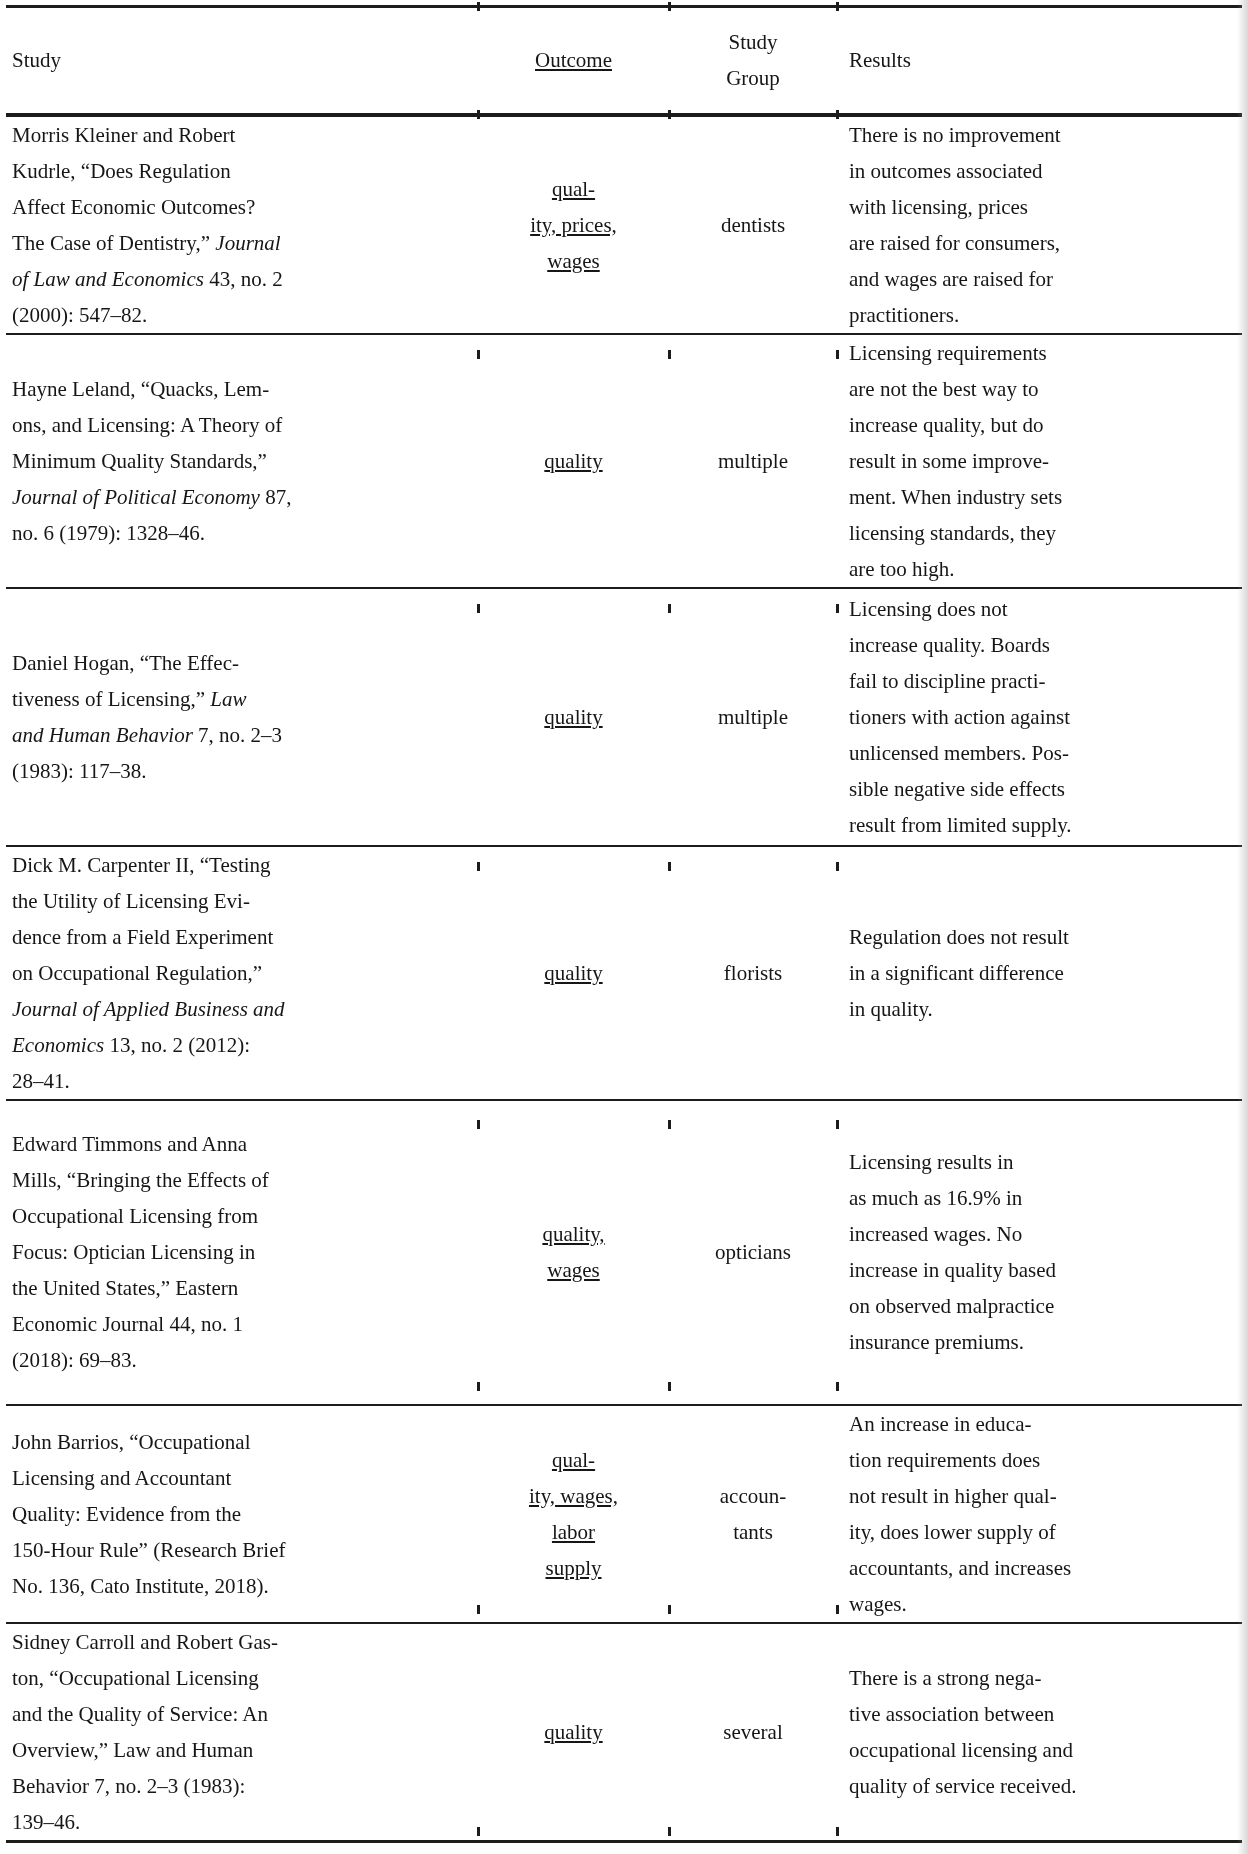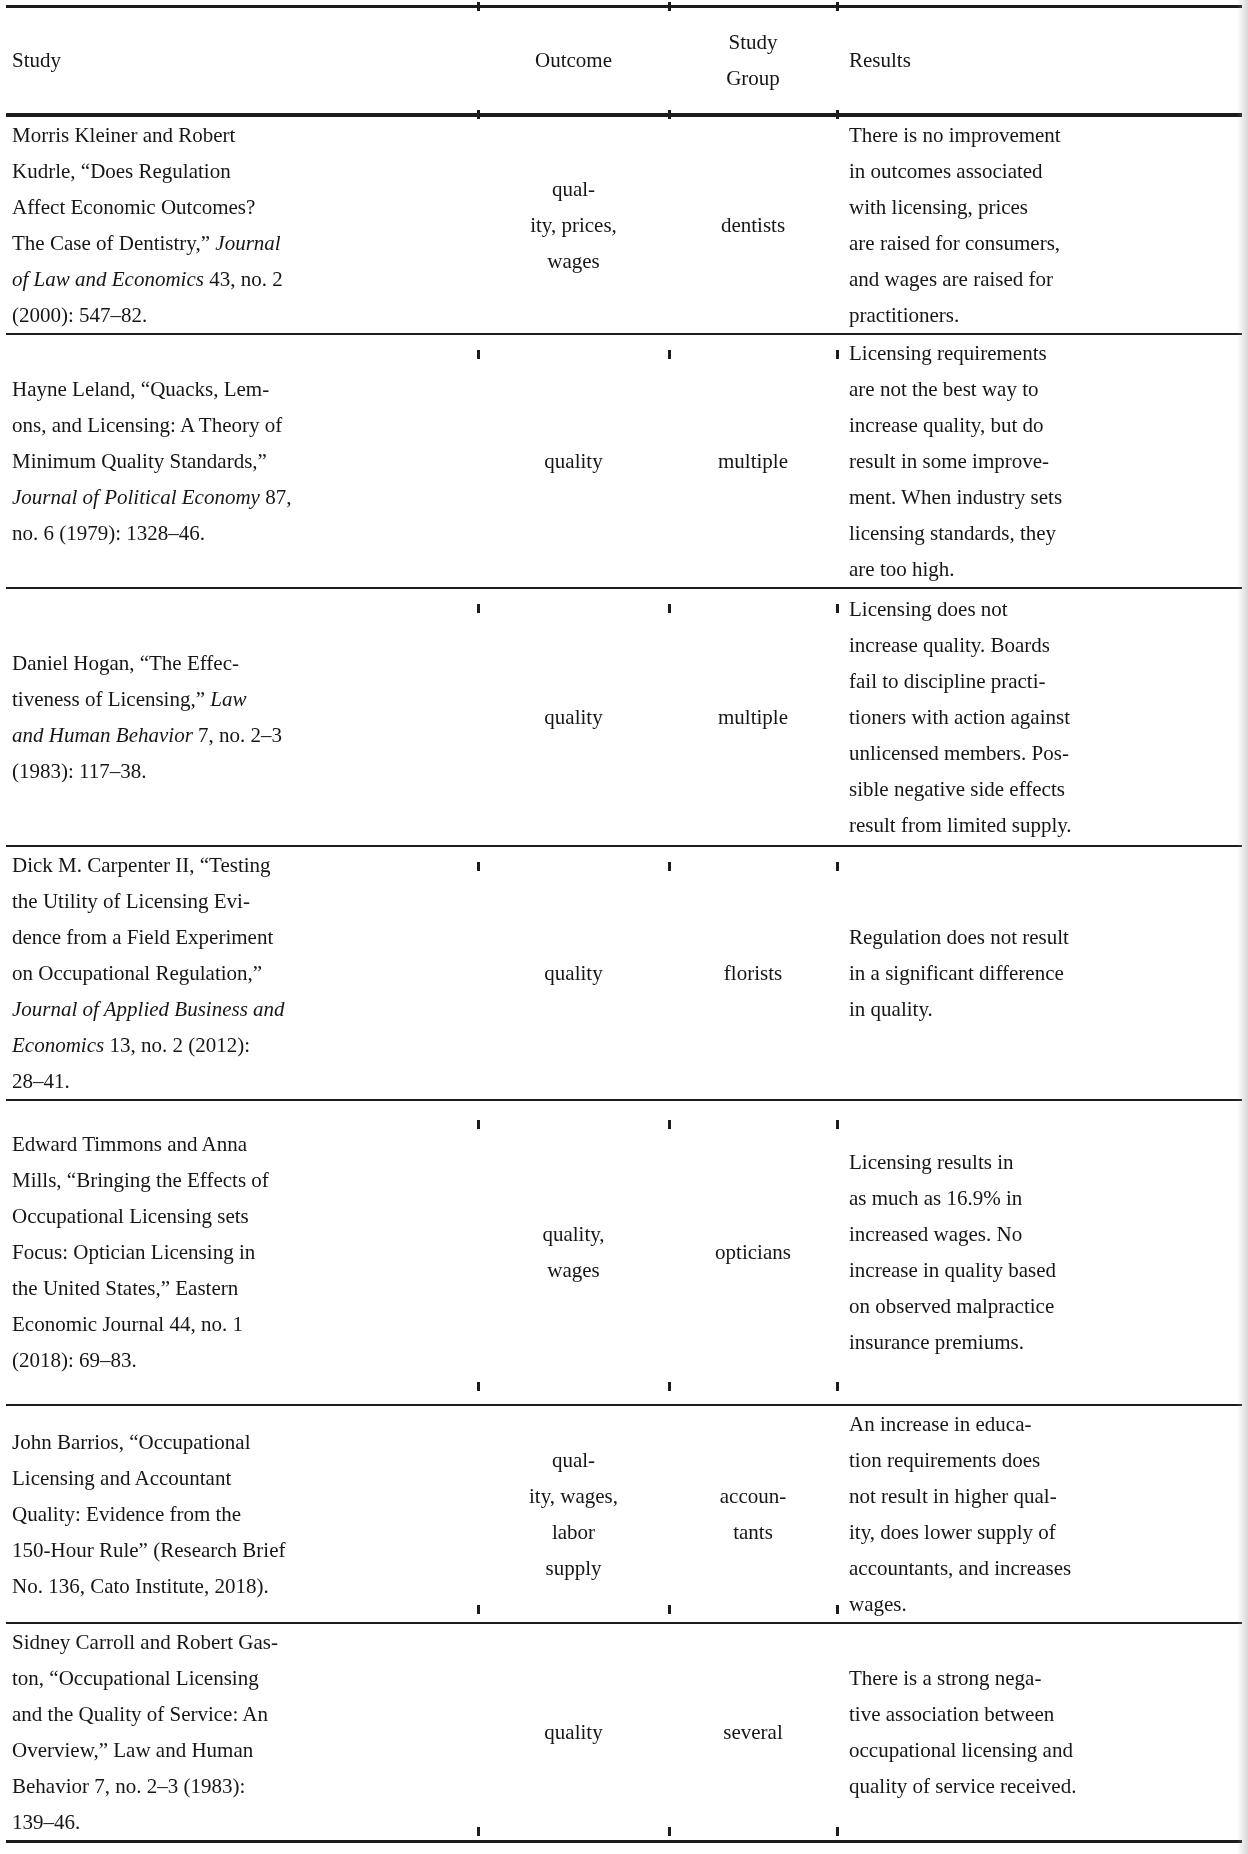--- a/index.html
+++ b/index.html
@@ -43,21 +43,21 @@
   tbody tr:nth-child(7) { height: 210px; }
 
   th, td {
     vertical-align: middle;
     padding: 0;
     font-weight: normal;
     text-align: left;
   }
   th { white-space: pre-line; }
   .col-study  { padding-left: 6px;  padding-right: 28px; text-align: left; }
-  .col-out    { text-align: center; }
+  .col-out    { text-align: center; text-decoration: underline; }
   .col-group  { text-align: center; }
   .col-res    { padding-left: 12px; padding-right: 4px; text-align: left; }
   td.col-out, td.col-group, td.col-res { white-space: pre-line; }
   .it { font-style: italic; }
 
   .tick {
     position: absolute;
     width: 3px;
     height: 9px;
     background: #1c1c1c;
@@ -129,21 +129,21 @@
       </tr>
       <tr>
         <td class="col-study"><span>Dick M. Carpenter II, “Testing</span><br><span>the Utility of Licensing Evi-</span><br><span>dence from a Field Experiment</span><br><span>on Occupational Regulation,”</span><br><span class="it">Journal of Applied Business and</span><br><span class="it">Economics</span><span> 13, no. 2 (2012):</span><br><span>28–41.</span></td>
         <td class="col-out">quality</td>
         <td class="col-group">florists</td>
         <td class="col-res">Regulation does not result
 in a significant difference
 in quality.</td>
       </tr>
       <tr>
-        <td class="col-study"><span>Edward Timmons and Anna</span><br><span>Mills, “Bringing the Effects of</span><br><span>Occupational Licensing sets</span><br><span>Focus: Optician Licensing in</span><br><span>the United States,” Eastern</span><br><span>Economic Journal 44, no. 1</span><br><span>(2018): 69–83.</span></td>
+        <td class="col-study"><span>Edward Timmons and Anna</span><br><span>Mills, “Bringing the Effects of</span><br><span>Occupational Licensing from</span><br><span>Focus: Optician Licensing in</span><br><span>the United States,” Eastern</span><br><span>Economic Journal 44, no. 1</span><br><span>(2018): 69–83.</span></td>
         <td class="col-out">quality,
 wages</td>
         <td class="col-group">opticians</td>
         <td class="col-res">Licensing results in
 as much as 16.9% in
 increased wages. No
 increase in quality based
 on observed malpractice
 insurance premiums.</td>
       </tr>

